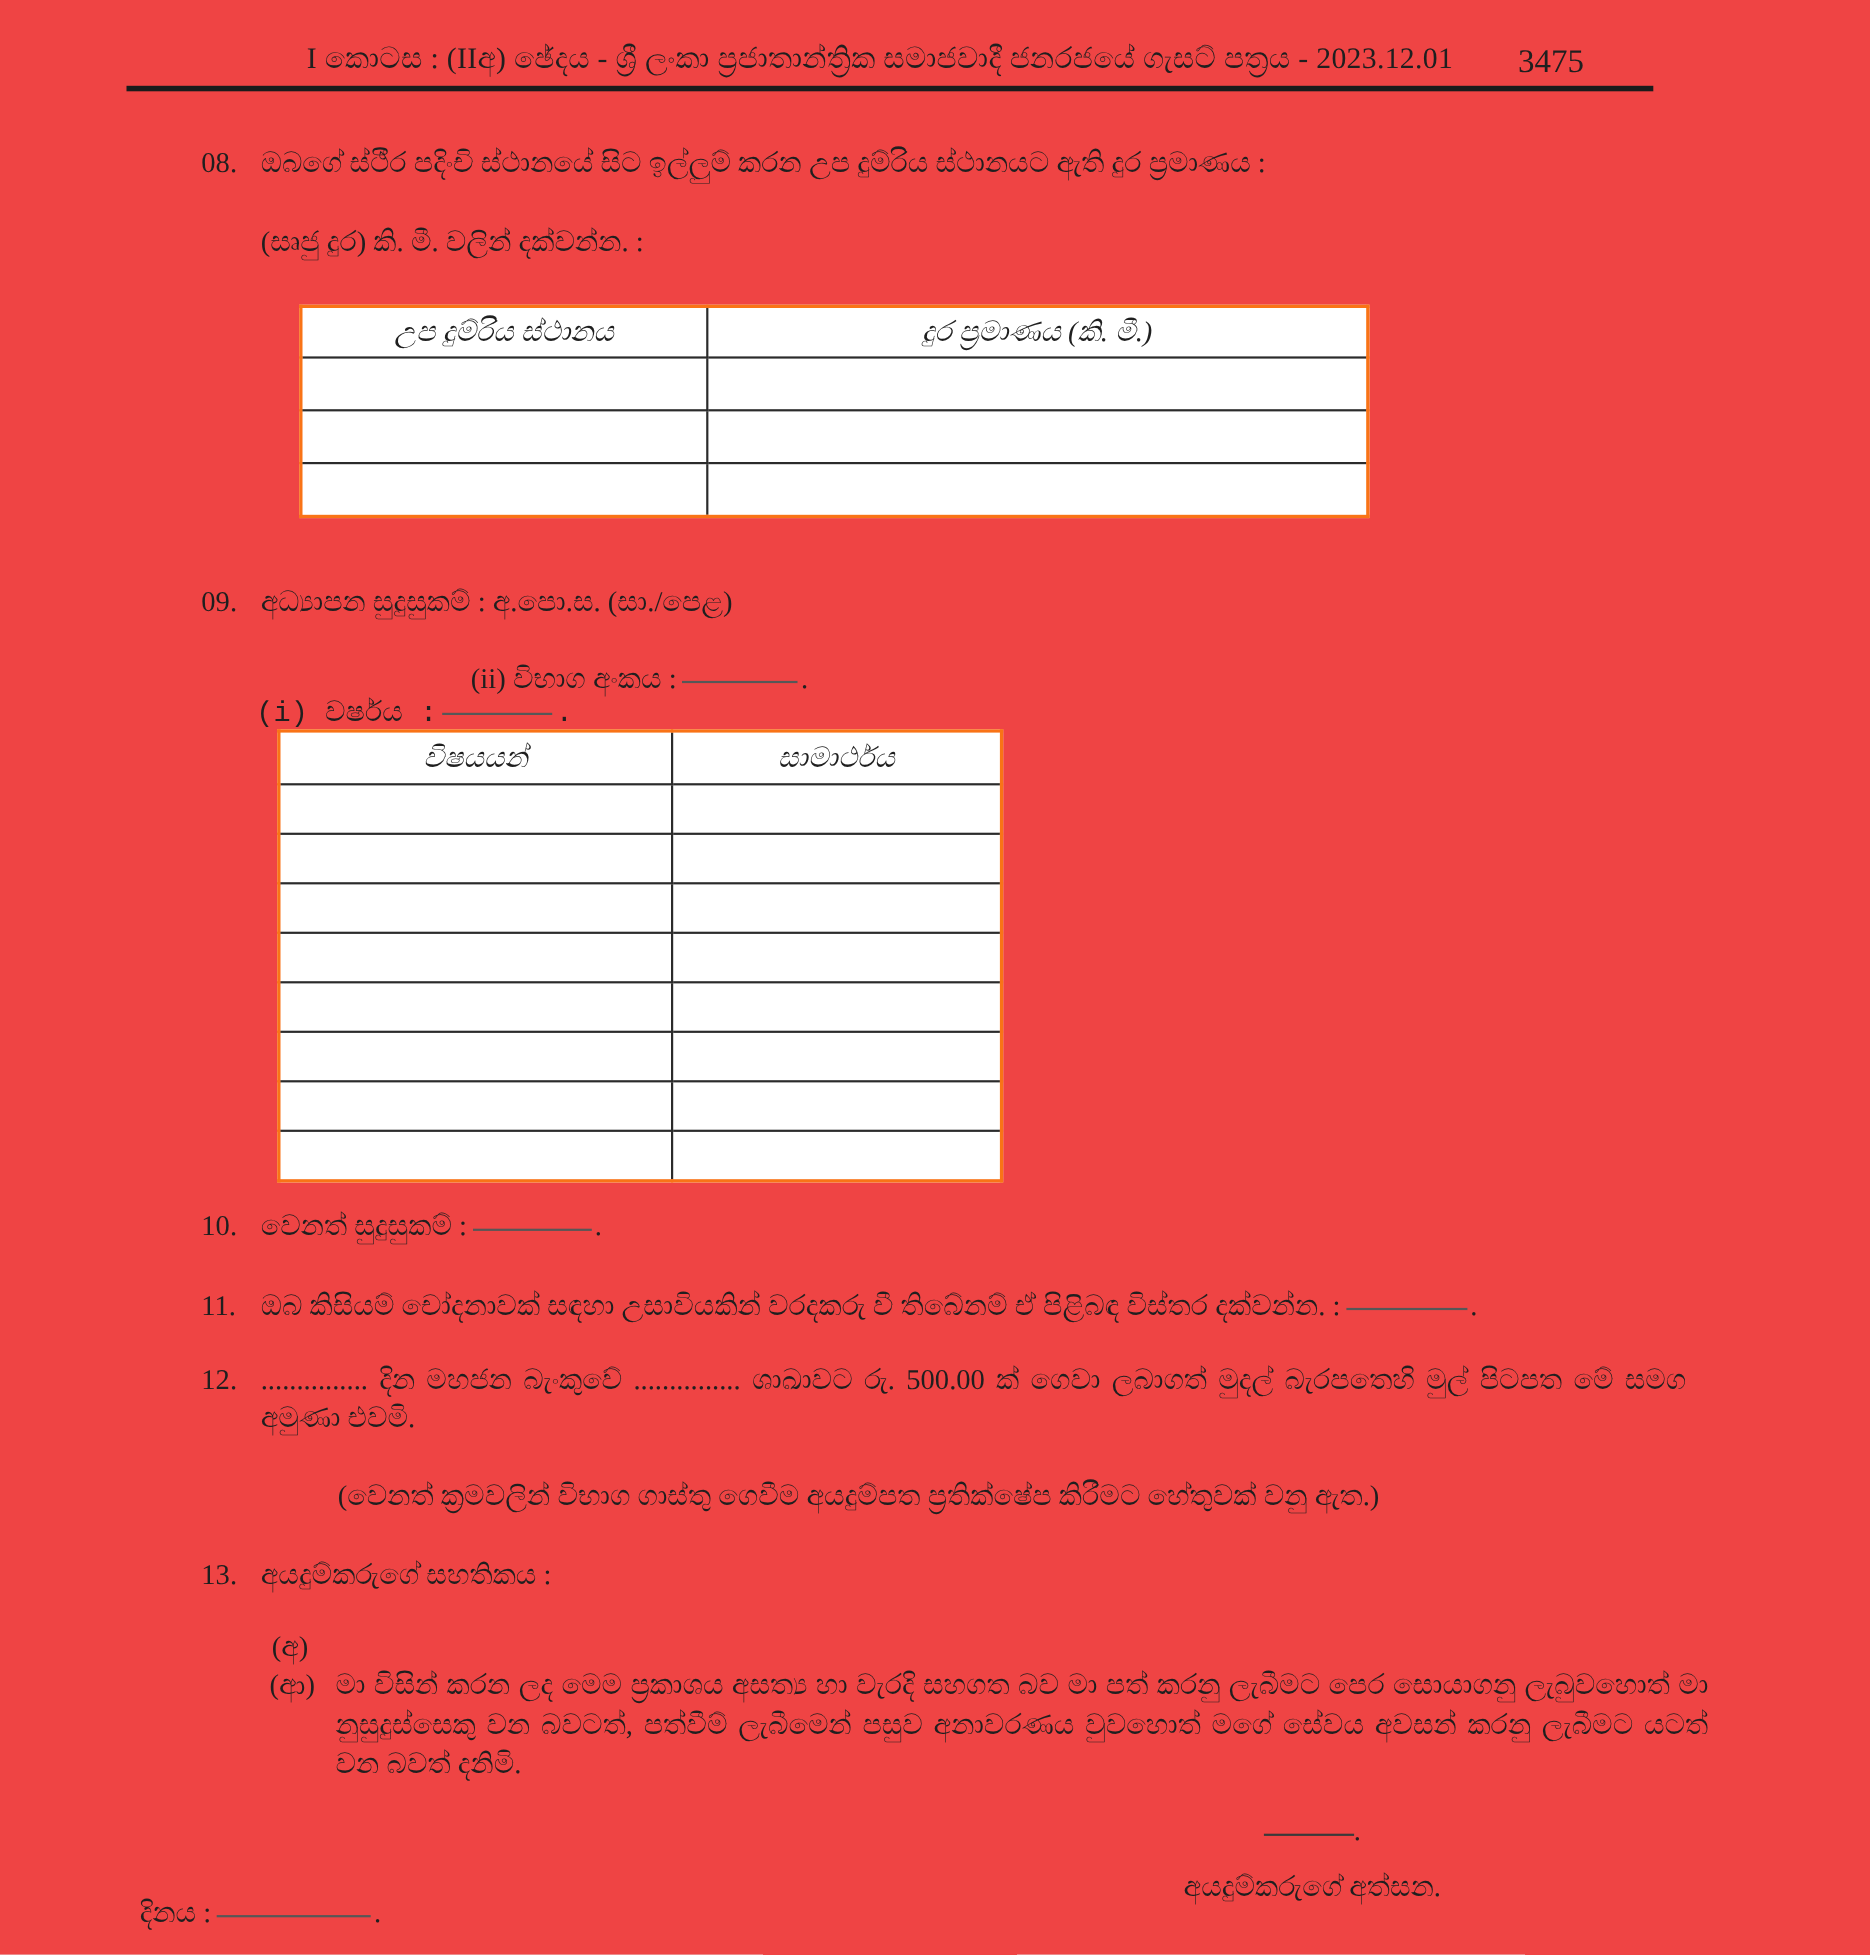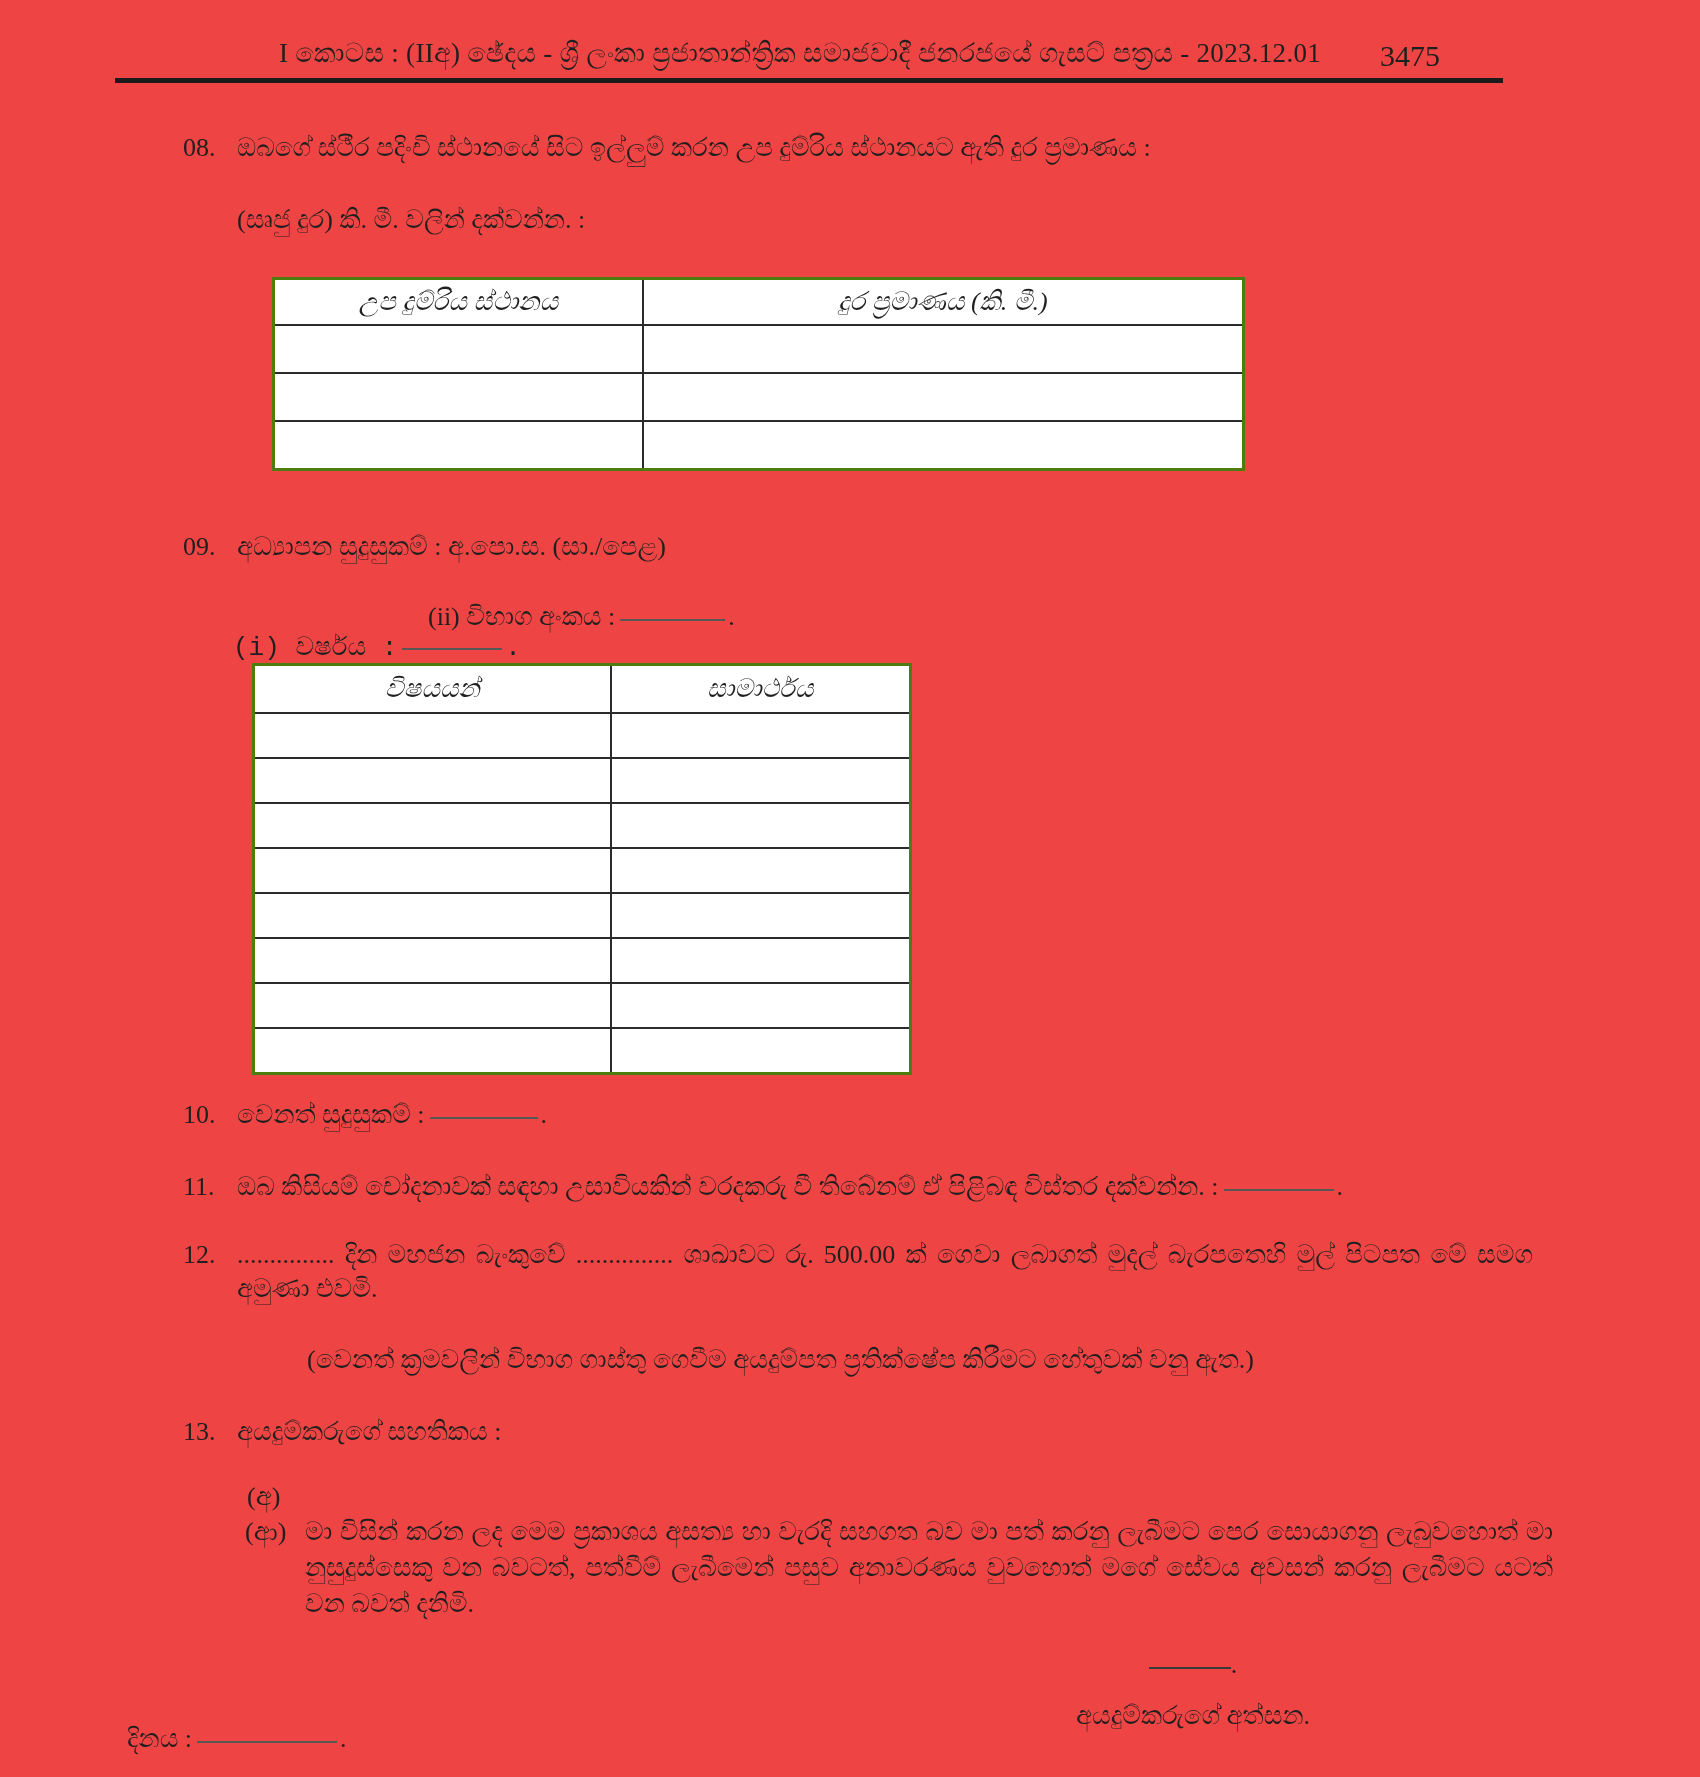--- a/index.html
+++ b/index.html
@@ -17,21 +17,21 @@
   .rule { left:115px; top:78px; width:1388px; height:5px; background:#1b1b1b; }
 
   
   .item { position:absolute; left:237px; }
   .item .num { position:absolute; left:-54px; top:0; white-space:nowrap; }
 
   
   .fill { display:inline-block; height:0; border-top:2px solid #575757; vertical-align:middle; margin:0 3px 0 5px; position:relative; top:1px; }
 
   table { border-collapse:collapse; background:#fff; }
-  .doc-table { border:3px solid #4d7c0f; }
+  .doc-table { border:3px solid #f97316; }
   .doc-table th, .doc-table td { border:2px solid #2b2b2b; padding:0 10px; }
   .doc-table th { font-weight:normal; font-style:italic; text-align:center; vertical-align:middle; font-size:26px; }
   .t1 { left:272px; top:277px; width:973px; }
   .t1 th { height:44px; }
   .t1 td { height:46px; }
   .t1 .c1 { width:369px; }
   .t2 { left:252px; top:663px; width:660px; }
   .t2 th { height:46px;margin-top:34px; }
   .t2 td { height:43px; }
   .t2 .c1 { width:357px; }

